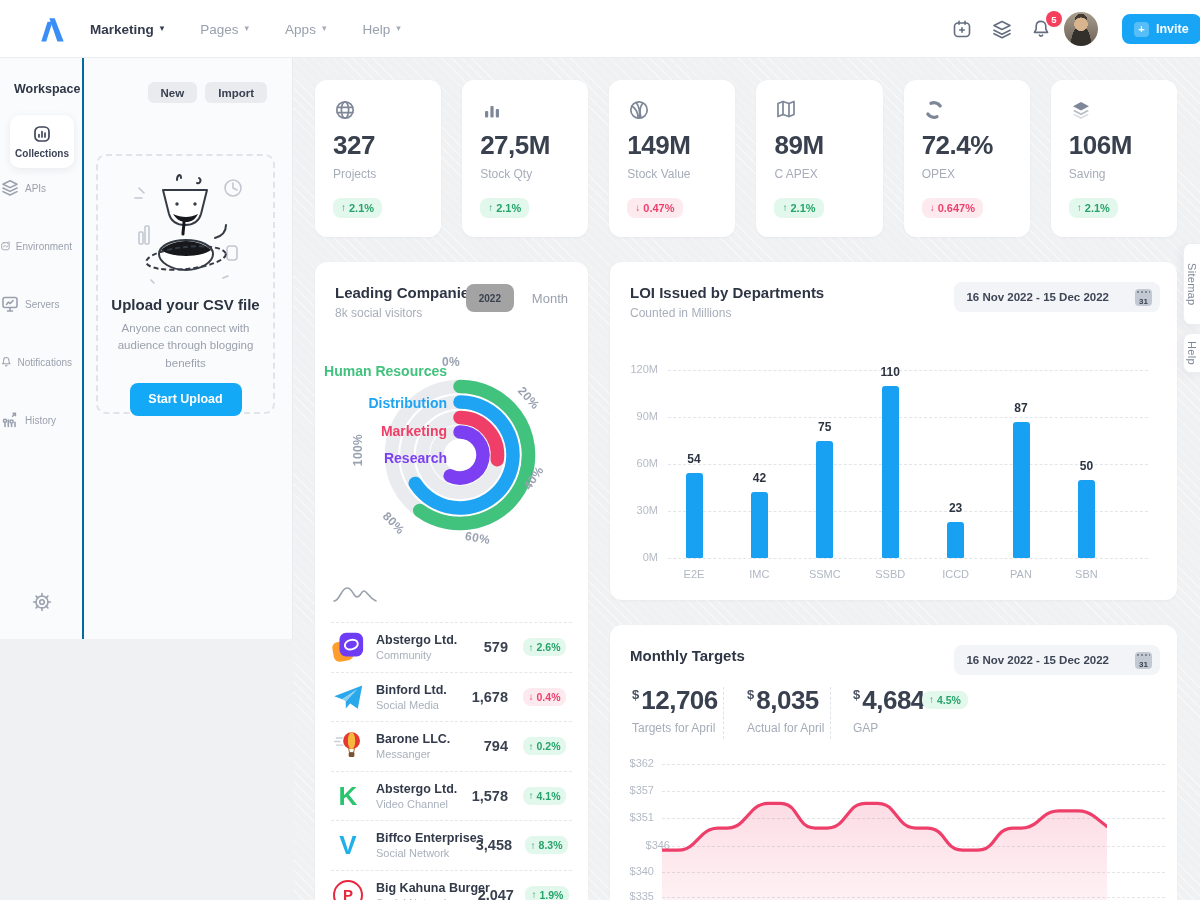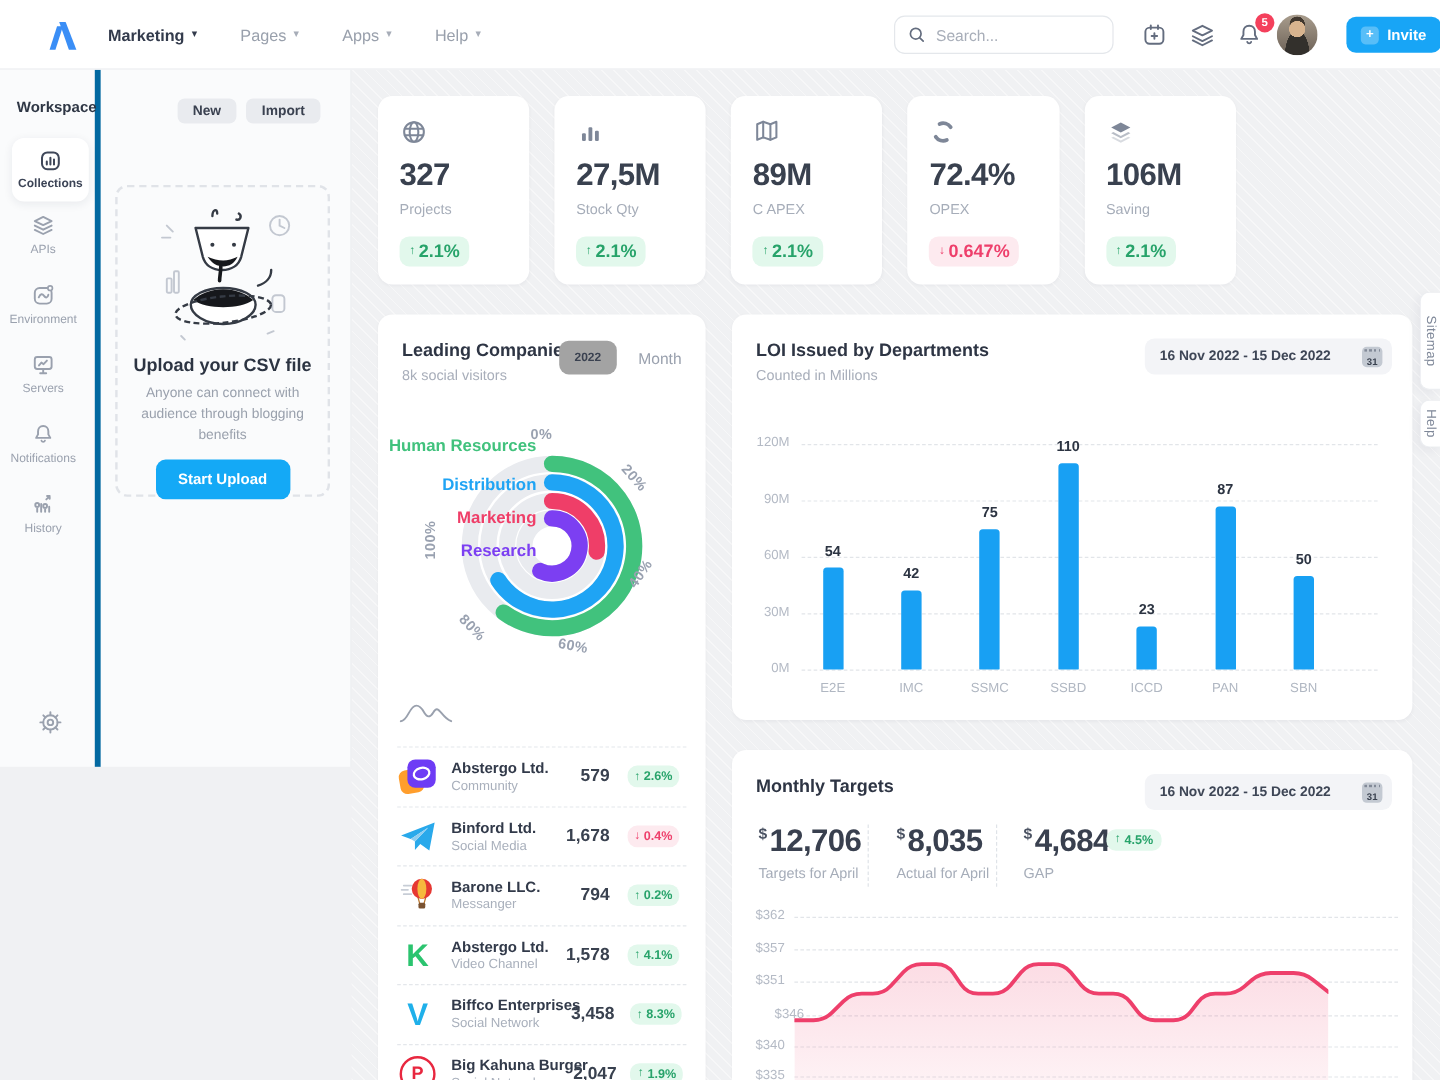--- a/index.html
+++ b/index.html
@@ -23,23 +23,23 @@
   #avatar{position:absolute;left:1064px;top:12px;width:34px;height:34px;border-radius:50%;cursor:pointer;overflow:hidden;
     background:
       radial-gradient(circle at 50% 36%, #d8b48f 0 24%, rgba(0,0,0,0) 25%),
       radial-gradient(circle at 50% 24%, #41382f 0 20%, rgba(0,0,0,0) 21%),
       radial-gradient(ellipse at 50% 100%, #33302c 0 42%, rgba(0,0,0,0) 43%),
       linear-gradient(180deg,#a99d8d,#6b6056);}
   #invite-btn{position:absolute;left:1122px;top:14px;height:30px;background:#18a5f6;border-radius:8px;display:flex;align-items:center;gap:7px;padding:0 12px;color:#fff;font-size:12.5px;font-weight:700;cursor:pointer;}
   #invite-btn .plus{width:15px;height:15px;background:rgba(255,255,255,.28);border-radius:4px;display:flex;align-items:center;justify-content:center;font-size:11px;font-weight:700;}
 
   
-  #rail{position:absolute;left:0;top:58px;width:84px;height:581px;background:#fafbfc;border-right:5px solid #0369a1;z-index:10;}
+  #rail{position:absolute;left:0;top:58px;width:84px;height:581px;background:#fafbfc;border-right:2px solid #0369a1;z-index:10;}
   #rail-title{position:absolute;left:14px;top:24px;font-size:12.5px;font-weight:700;color:#2f3745;}
-  .rail-item{position:absolute;left:0;width:72px;display:flex;flex-direction:column;align-items:center;gap:5px;cursor:pointer;}
+  .rail-item{position:absolute;left:0;width:72px;display:flex;flex-direction:row;align-items:center;gap:5px;cursor:pointer;}
   .rail-item .ri-label{font-size:10px;color:#9aa1ae;}
   #rail-active-card{position:absolute;left:10px;top:57px;width:64px;height:53px;background:#fff;border-radius:10px;box-shadow:0 2px 8px rgba(25,35,62,.08);display:flex;flex-direction:column;align-items:center;justify-content:center;gap:4px;cursor:pointer;}
   #rail-active-card .ri-label{font-size:10px;color:#3c4456;font-weight:600;}
   #rail-gear{position:absolute;left:32px;top:534px;width:20px;height:20px;cursor:pointer;}
 
   
   #workspace{position:absolute;left:84px;top:58px;width:209px;height:581px;background:#fafbfc;border-right:1px solid #e9ebee;z-index:10;}
   #ws-buttons{position:absolute;top:24px;right:25px;display:flex;gap:8px;}
   .ws-btn{height:21px;background:#e9ebef;border-radius:6px;font-size:11.5px;font-weight:700;color:#3a4150;display:flex;align-items:center;padding:0 13px;cursor:pointer;}
   #dropzone{position:absolute;left:12px;right:17px;top:96px;height:260px;border:2px dashed #e0e3e8;border-radius:10px;text-align:center;}
@@ -55,21 +55,21 @@
   .card{position:absolute;background:#fff;border-radius:12px;box-shadow:0 1px 3px rgba(25,35,62,.04);z-index:5;}
 
   
   #stats-row{position:absolute;left:315px;top:80px;width:862px;height:157px;display:grid;grid-template-columns:repeat(6,1fr);gap:21px;z-index:5;}
   .stat-card{position:relative;background:#fff;border-radius:12px;box-shadow:0 1px 3px rgba(25,35,62,.04);}
   .s-icon{position:absolute;left:18px;top:18px;}
   .s-value{position:absolute;left:18px;top:50px;font-size:26px;font-weight:700;color:#39414f;letter-spacing:-.5px;}
   .s-label{position:absolute;left:18px;top:87px;font-size:12px;color:#a6adb9;}
   .s-badge{position:absolute;left:18px;top:117px;}
 
-  .badge{display:inline-flex;align-items:center;gap:3px;font-size:15px;font-weight:700;padding:4px 8px;border-radius:8px;white-space:nowrap;}
+  .badge{display:inline-flex;align-items:center;gap:3px;font-size:11px;font-weight:700;padding:4px 8px;border-radius:8px;white-space:nowrap;}
   .badge.up{color:#27a36a;background:#e2f8ec;}
   .badge.down{color:#ee3f6b;background:#fdeaef;}
   .badge.up::before{content:"\2191";font-size:10px;}
   .badge.down::before{content:"\2193";font-size:10px;}
 
   
   #leading-card{left:315px;top:262px;width:273px;height:668px;}
   .card-title{position:absolute;left:20px;top:22px;font-size:15px;font-weight:700;color:#2e3544;}
   .card-sub{position:absolute;left:20px;top:44px;font-size:12px;color:#a8aeba;}
   #year-chip{position:absolute;top:22px;right:74px;height:28px;background:#a3a3a3;border-radius:8px;display:flex;align-items:center;padding:0 13px;font-size:10px;font-weight:700;color:#3a4150;cursor:pointer;}
@@ -151,29 +151,20 @@
       </div>
     <div class="nav-item">
         <span>Apps</span>
         <span class="chev">▾</span>
       </div>
     <div class="nav-item">
         <span>Help</span>
         <span class="chev">▾</span>
       </div>
   </div>
-  <div id="search-box">
-    <svg width="16" height="16" viewBox="0 0 18 18">
-        <g class="ic-head">
-          <circle cx="8" cy="8" r="5"></circle>
-          <path d="M11.8 11.8l3.2 3.2"></path>
-        </g>
-      </svg>
-    <input type="text" placeholder="Search..." style="">
-  </div>
   <svg class="hicon" style="left:951px" viewBox="0 0 22 22">
       <g class="ic-head">
         <rect x="3.5" y="5" width="15" height="13.5" rx="3.5"></rect>
         <path d="M8 3.2v3M14 3.2v3M11 9.7v4.6M8.7 12h4.6"></path>
       </g>
     </svg>
   <svg class="hicon" style="left:991px" viewBox="0 0 22 22">
       <g class="ic-head">
         <path d="M11 3.5l8 4-8 4-8-4z"></path>
         <path d="M3 12.2l8 4 8-4"></path>
@@ -320,20 +311,33 @@
         <g fill="#7e8798">
           <rect x="5" y="13" width="3.2" height="6.5" rx="1"></rect>
           <rect x="10.4" y="8" width="3.2" height="11.5" rx="1"></rect>
           <rect x="15.8" y="11" width="3.2" height="8.5" rx="1"></rect>
         </g>
       </svg>
     <div class="s-value">27,5M</div>
     <div class="s-label">Stock Qty</div>
     <div class="s-badge"><span class="badge up">
           <span>2.1%</span>
+        </span></div>
+  </div>
+  <div class="stat-card">
+    <svg class="s-icon" width="24" height="24" viewBox="0 0 24 24">
+        <g class="ic-stroke">
+          <circle cx="12" cy="12" r="8.2"></circle>
+          <path d="M5.2 8.2c4 2.8 5.8 7.4 5.8 11.6M9.2 4.6c3 4 3.9 9 3.3 15M15.4 5.6c-2.4 3.4-2.9 8.4-1.5 14"></path>
+        </g>
+      </svg>
+    <div class="s-value">149M</div>
+    <div class="s-label">Stock Value</div>
+    <div class="s-badge"><span class="badge down">
+          <span>0.47%</span>
         </span></div>
   </div>
   <div class="stat-card">
     <svg class="s-icon" width="24" height="24" viewBox="0 0 24 24">
         <g class="ic-stroke">
           <path d="M4 5.5l5-2 6 2 5-2v13l-5 2-6-2-5 2z"></path>
           <path d="M9 3.5v13M15 5.5v13"></path>
         </g>
       </svg>
     <div class="s-value">89M</div>

